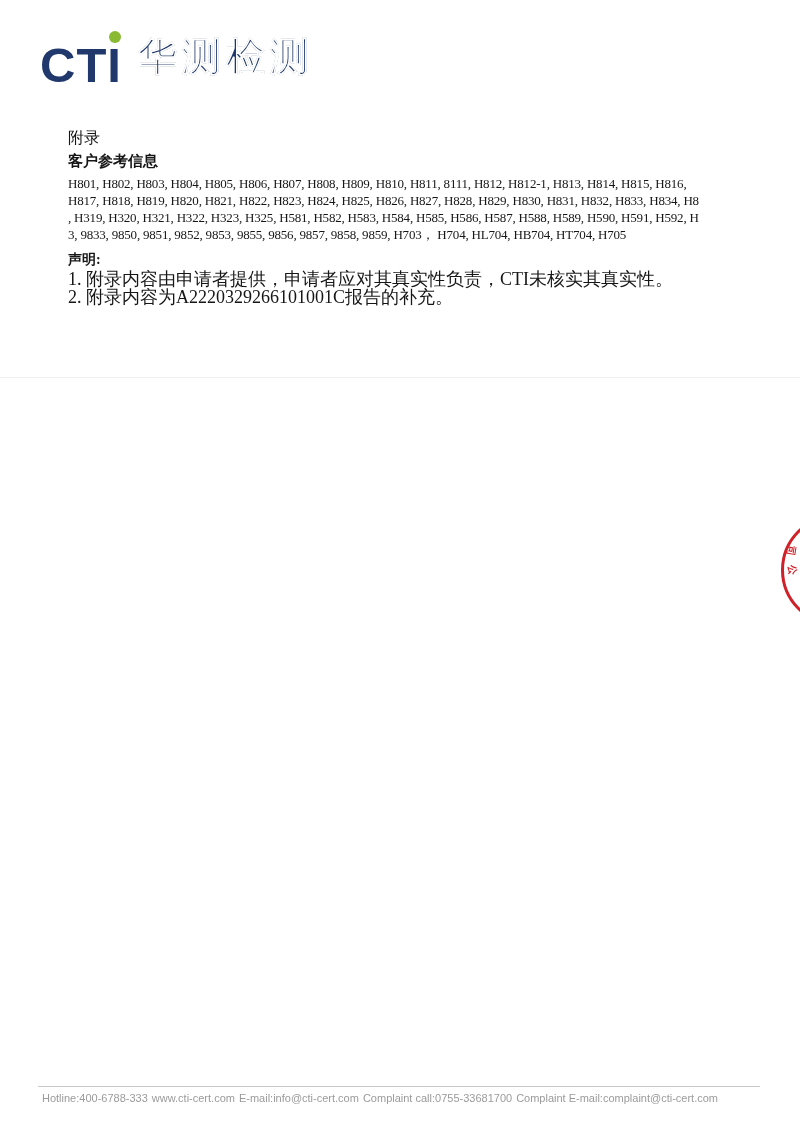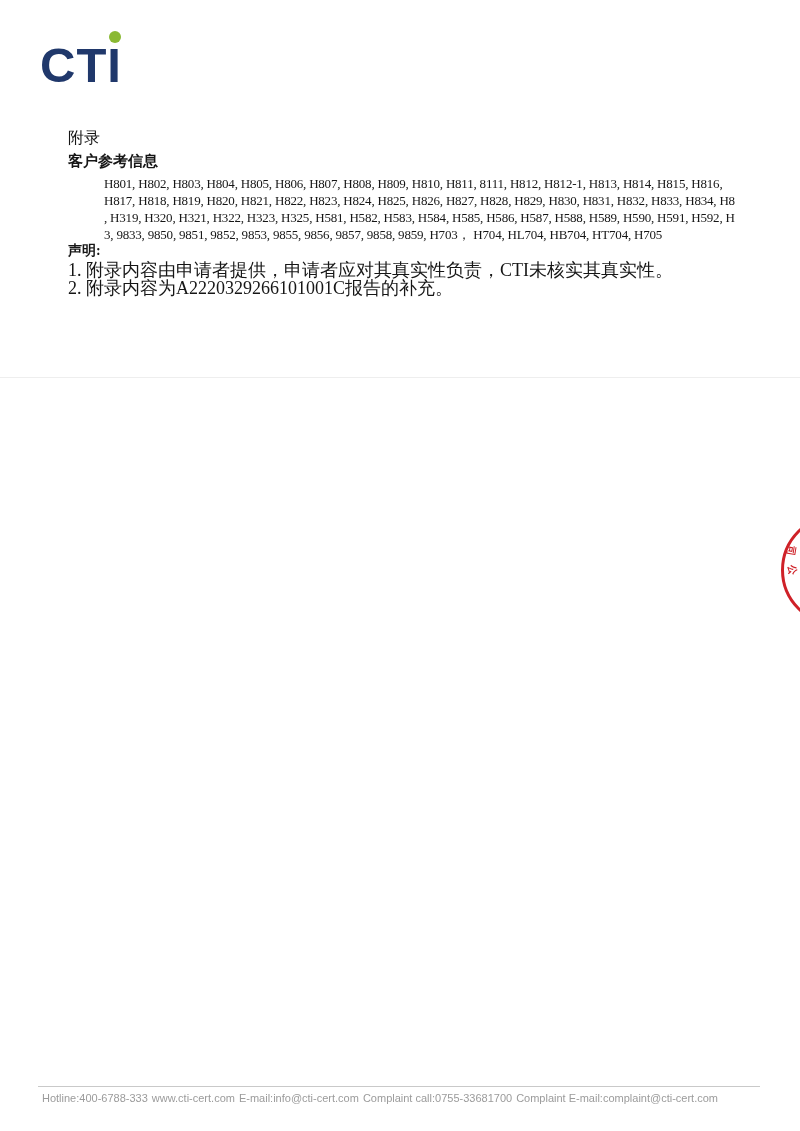--- a/index.html
+++ b/index.html
@@ -69,22 +69,23 @@
     font-size: 15px;
     font-weight: 700;
     line-height: 18px;
   }
   .codes {
     margin-top: 5px;
     font-size: 13px;
     letter-spacing: -0.2px;
     line-height: 17px;
   }
-  .code-line { white-space: nowrap; margin-left: 36px; }
+  .code-line { white-space: nowrap; }
   .statement-heading {
+    margin-top: 9px;
     font-size: 14px;
     font-weight: 700;
     line-height: 16px;
   }
   .statements { margin-top: 3px; }
   .statement-item {
     font-size: 18px;
     line-height: 17.5px;
     white-space: nowrap;
   }
@@ -146,20 +147,21 @@
 </head>
 <body>
 
 <div class="page">
 
   <header class="logo">
     <span class="cti-wordmark">
       <span>CTI</span>
       <span class="logo-dot"></span>
     </span>
+    <span class="cti-cn">华测检测</span>
   </header>
 
   <section class="content">
     <h1 class="appendix-title">附录</h1>
 
     <h2 class="subheading">客户参考信息</h2>
 
     <div class="codes">
       <div class="code-line">H801, H802, H803, H804, H805, H806, H807, H808, H809, H810, H811, 8111, H812, H812-1, H813, H814, H815, H816,</div>
       <div class="code-line">H817, H818, H819, H820, H821, H822, H823, H824, H825, H826, H827, H828, H829, H830, H831, H832, H833, H834, H8</div>

